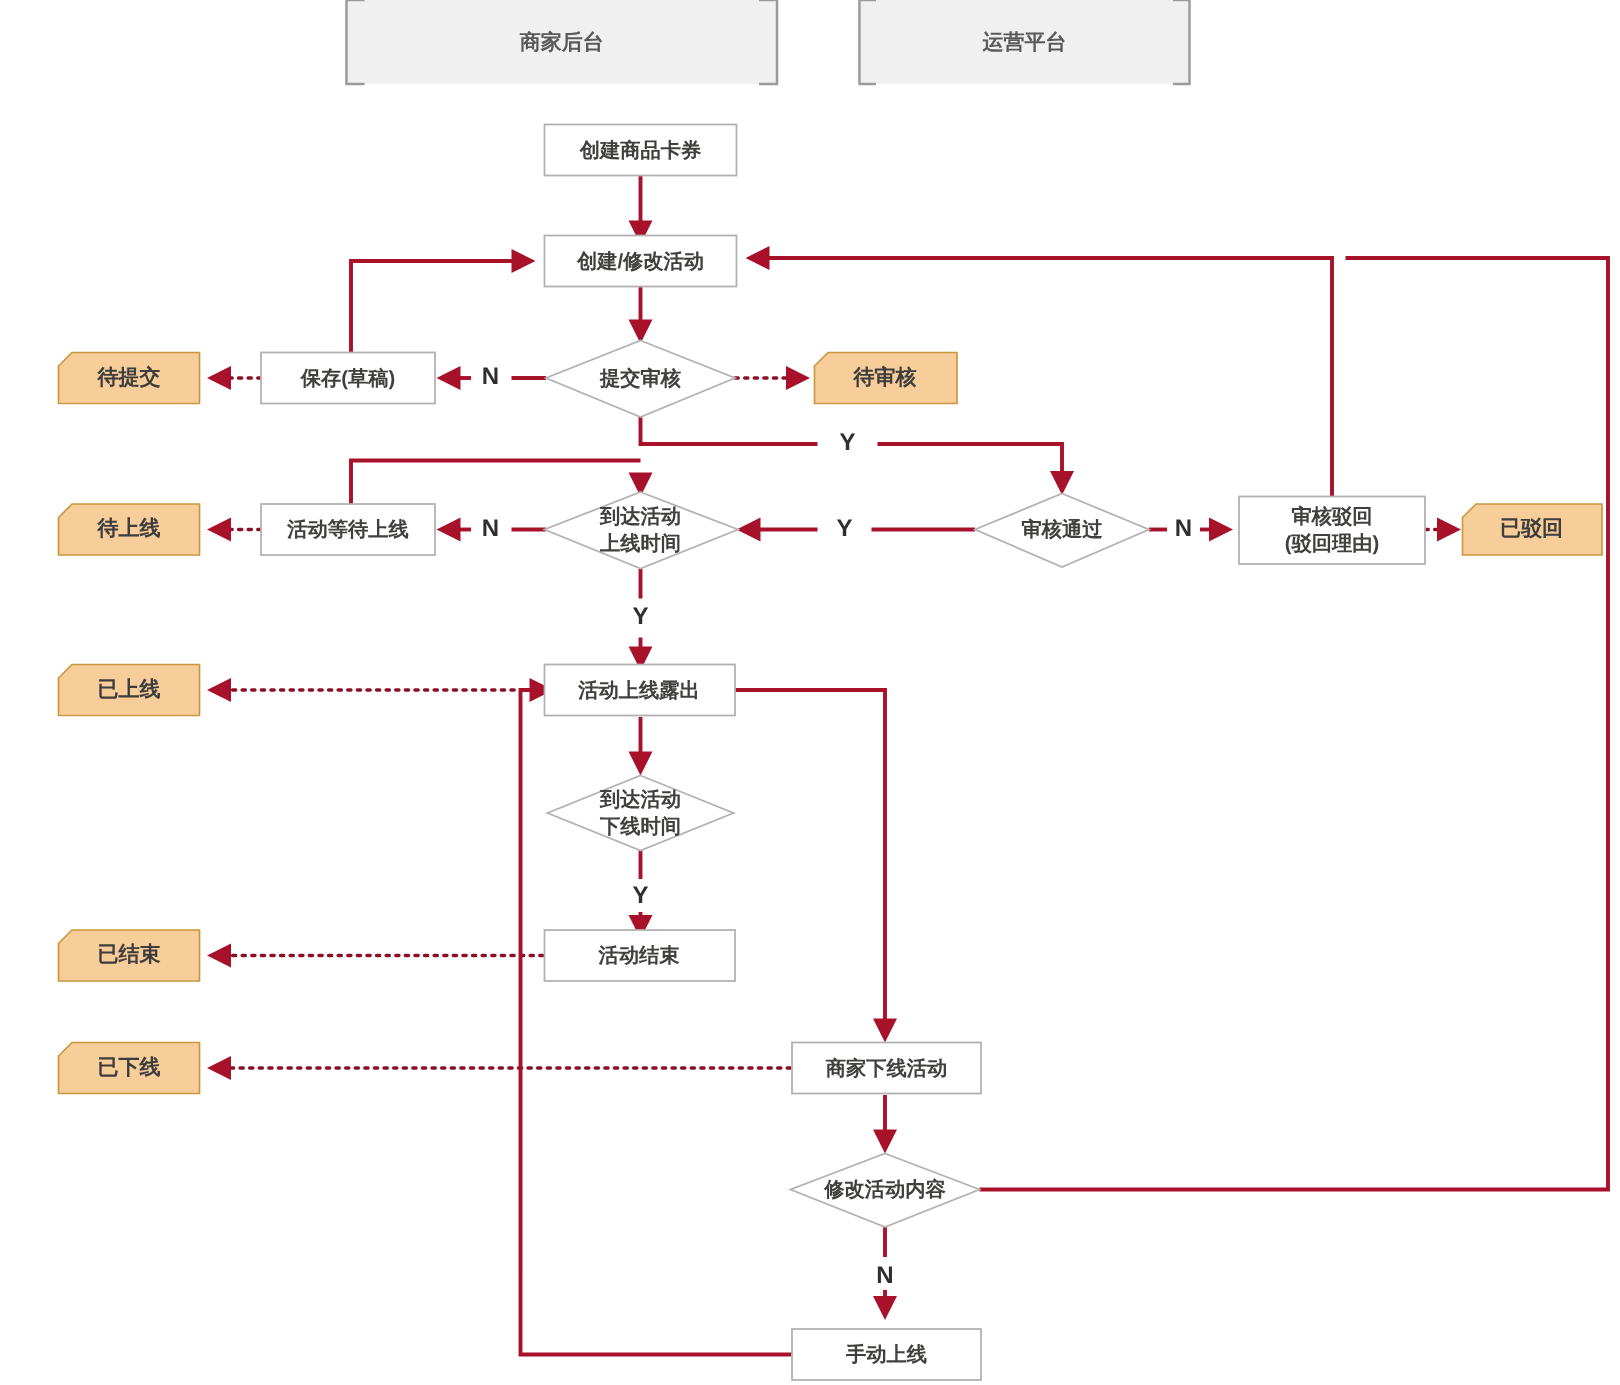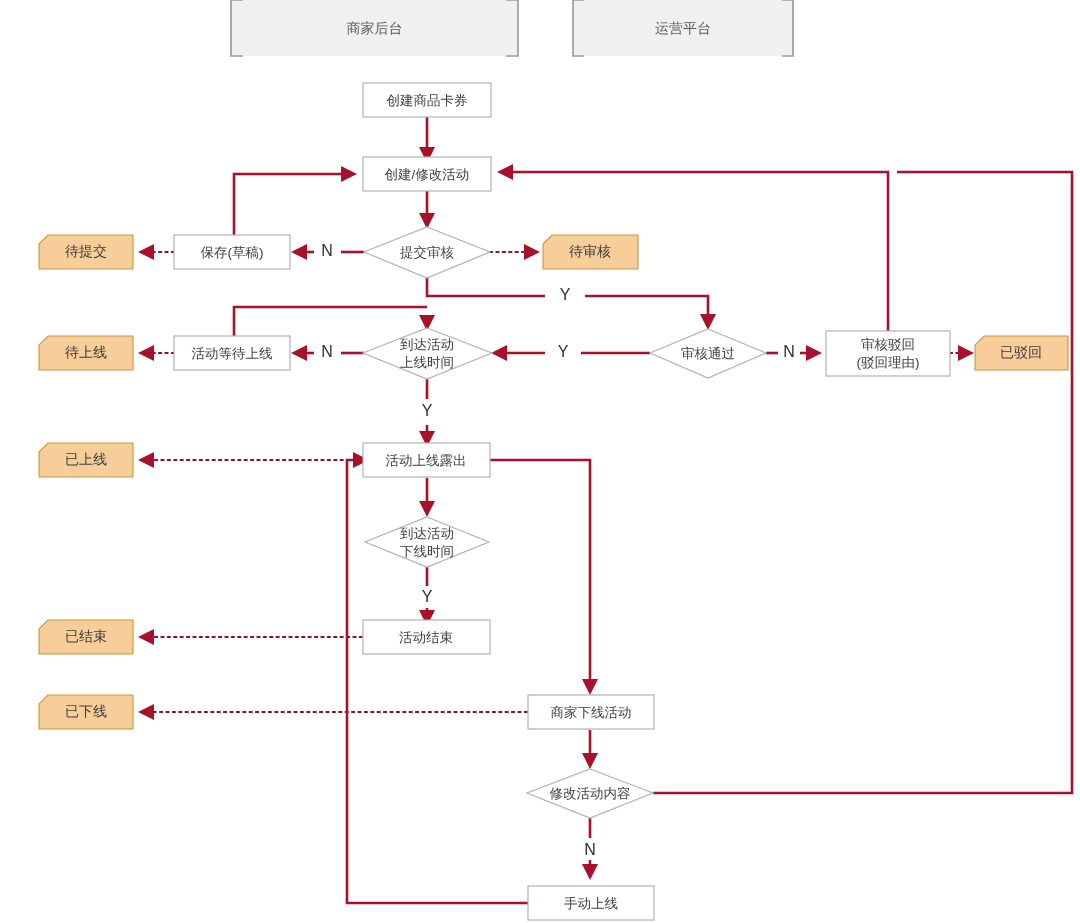--- a/index.html
+++ b/index.html
@@ -1,20 +1,20 @@
 <!DOCTYPE html>
 <html><head>
 <meta charset="utf-8">
 <style>
   html,body{margin:0;padding:0;background:#ffffff;}
   body{
     font-family:"Liberation Sans","DejaVu Sans",sans-serif;
     width:1080px;height:923px;overflow:hidden;
   }
-  #stage{position:relative;width:1014px;height:923px;}
+  #stage{position:relative;width:1014px;height:923px;font-weight:bold;}
   svg#flow{position:absolute;left:0;top:0;width:1080px;height:923px;}
 
   .lane-rect{fill:#f0f0f0;stroke:none;}
   .lane-bracket{fill:none;stroke:#9a9a9a;stroke-width:1.6;}
   .lane-label{fill:#5a5a5a;font-size:14px;}
 
   .node-box{fill:#ffffff;stroke:#b2b2b2;stroke-width:1.2;}
   .node-diamond{fill:#ffffff;stroke:#b2b2b2;stroke-width:1.2;}
   .node-badge{fill:#f7cd9a;stroke:#c8973f;stroke-width:1.1;}
 

